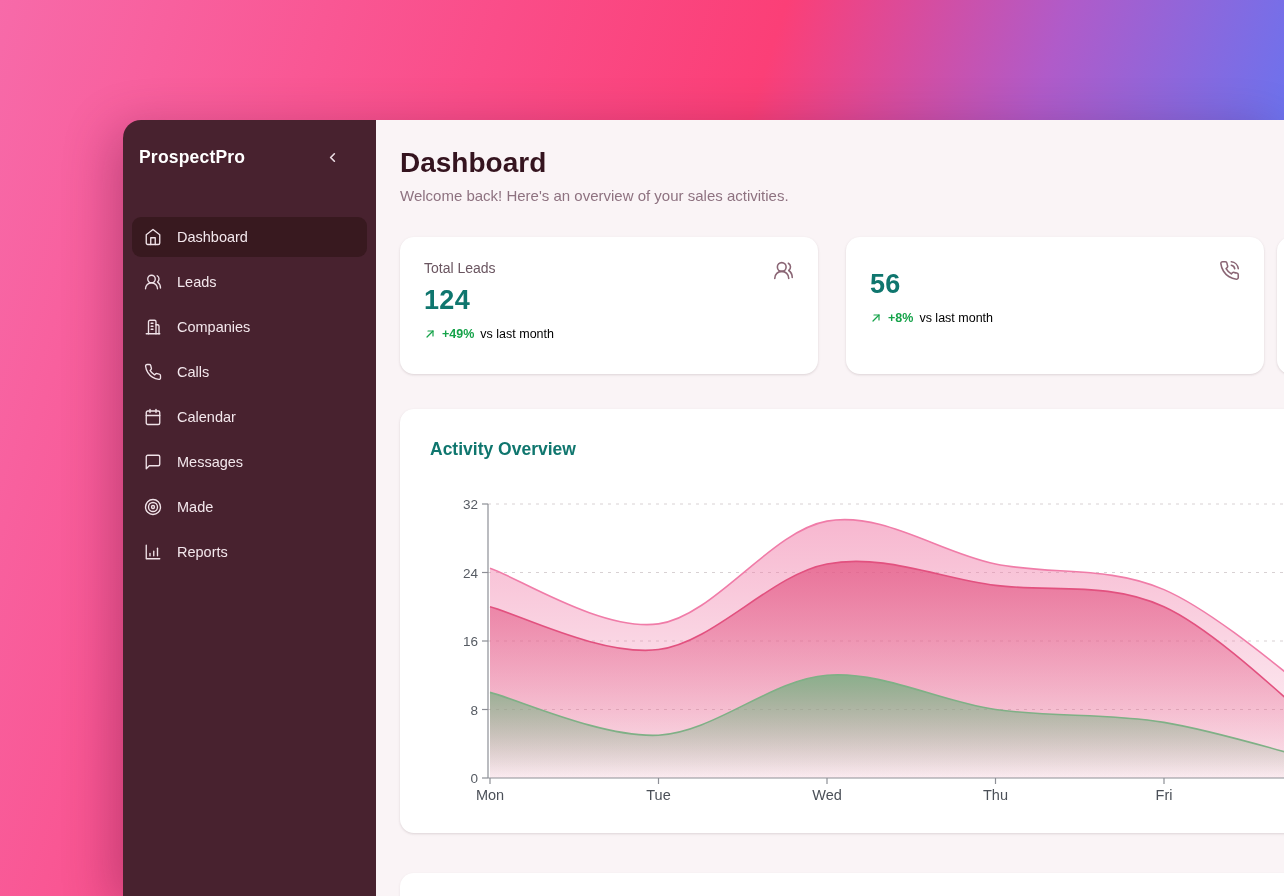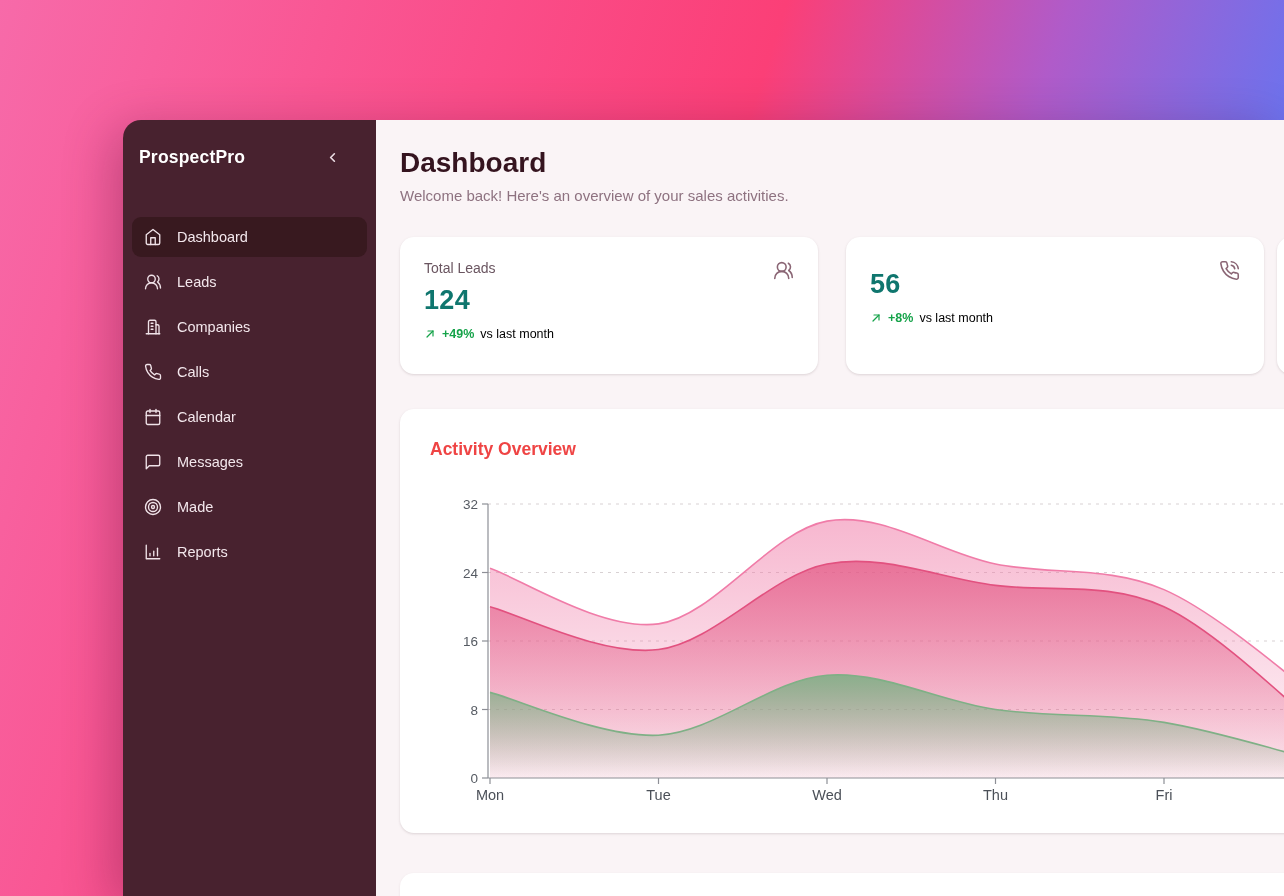--- a/index.html
+++ b/index.html
@@ -62,21 +62,21 @@
   .change-suffix { color:#000000; }
   .trend-icon { color:#16a34a; display:flex; }
   .stat-icon { position:absolute; top:23px; right:24px; color:#8a6574; }
 
   
   .chart-card {
     position:relative; margin-top:35px; width:900px; height:424px;
     background:#ffffff; border-radius:14px;
     box-shadow:0 1px 3px rgba(61,31,43,.10), 0 1px 2px rgba(61,31,43,.05);
   }
-  .chart-title { position:absolute; top:30px; left:30px; font-size:17.5px; font-weight:700; color:#ef4444; }
+  .chart-title { position:absolute; top:30px; left:30px; font-size:17.5px; font-weight:700; color:#0f766e; }
   .chart-svg { position:absolute; inset:0; width:900px; height:424px; }
   .chart-svg text { font-family:"Liberation Sans", sans-serif; }
 
   
   .partial-card {
     margin-top:40px; width:900px; height:80px; background:#ffffff;
     border-radius:14px 14px 0 0;
     box-shadow:0 1px 3px rgba(61,31,43,.08);
   }
 </style>

